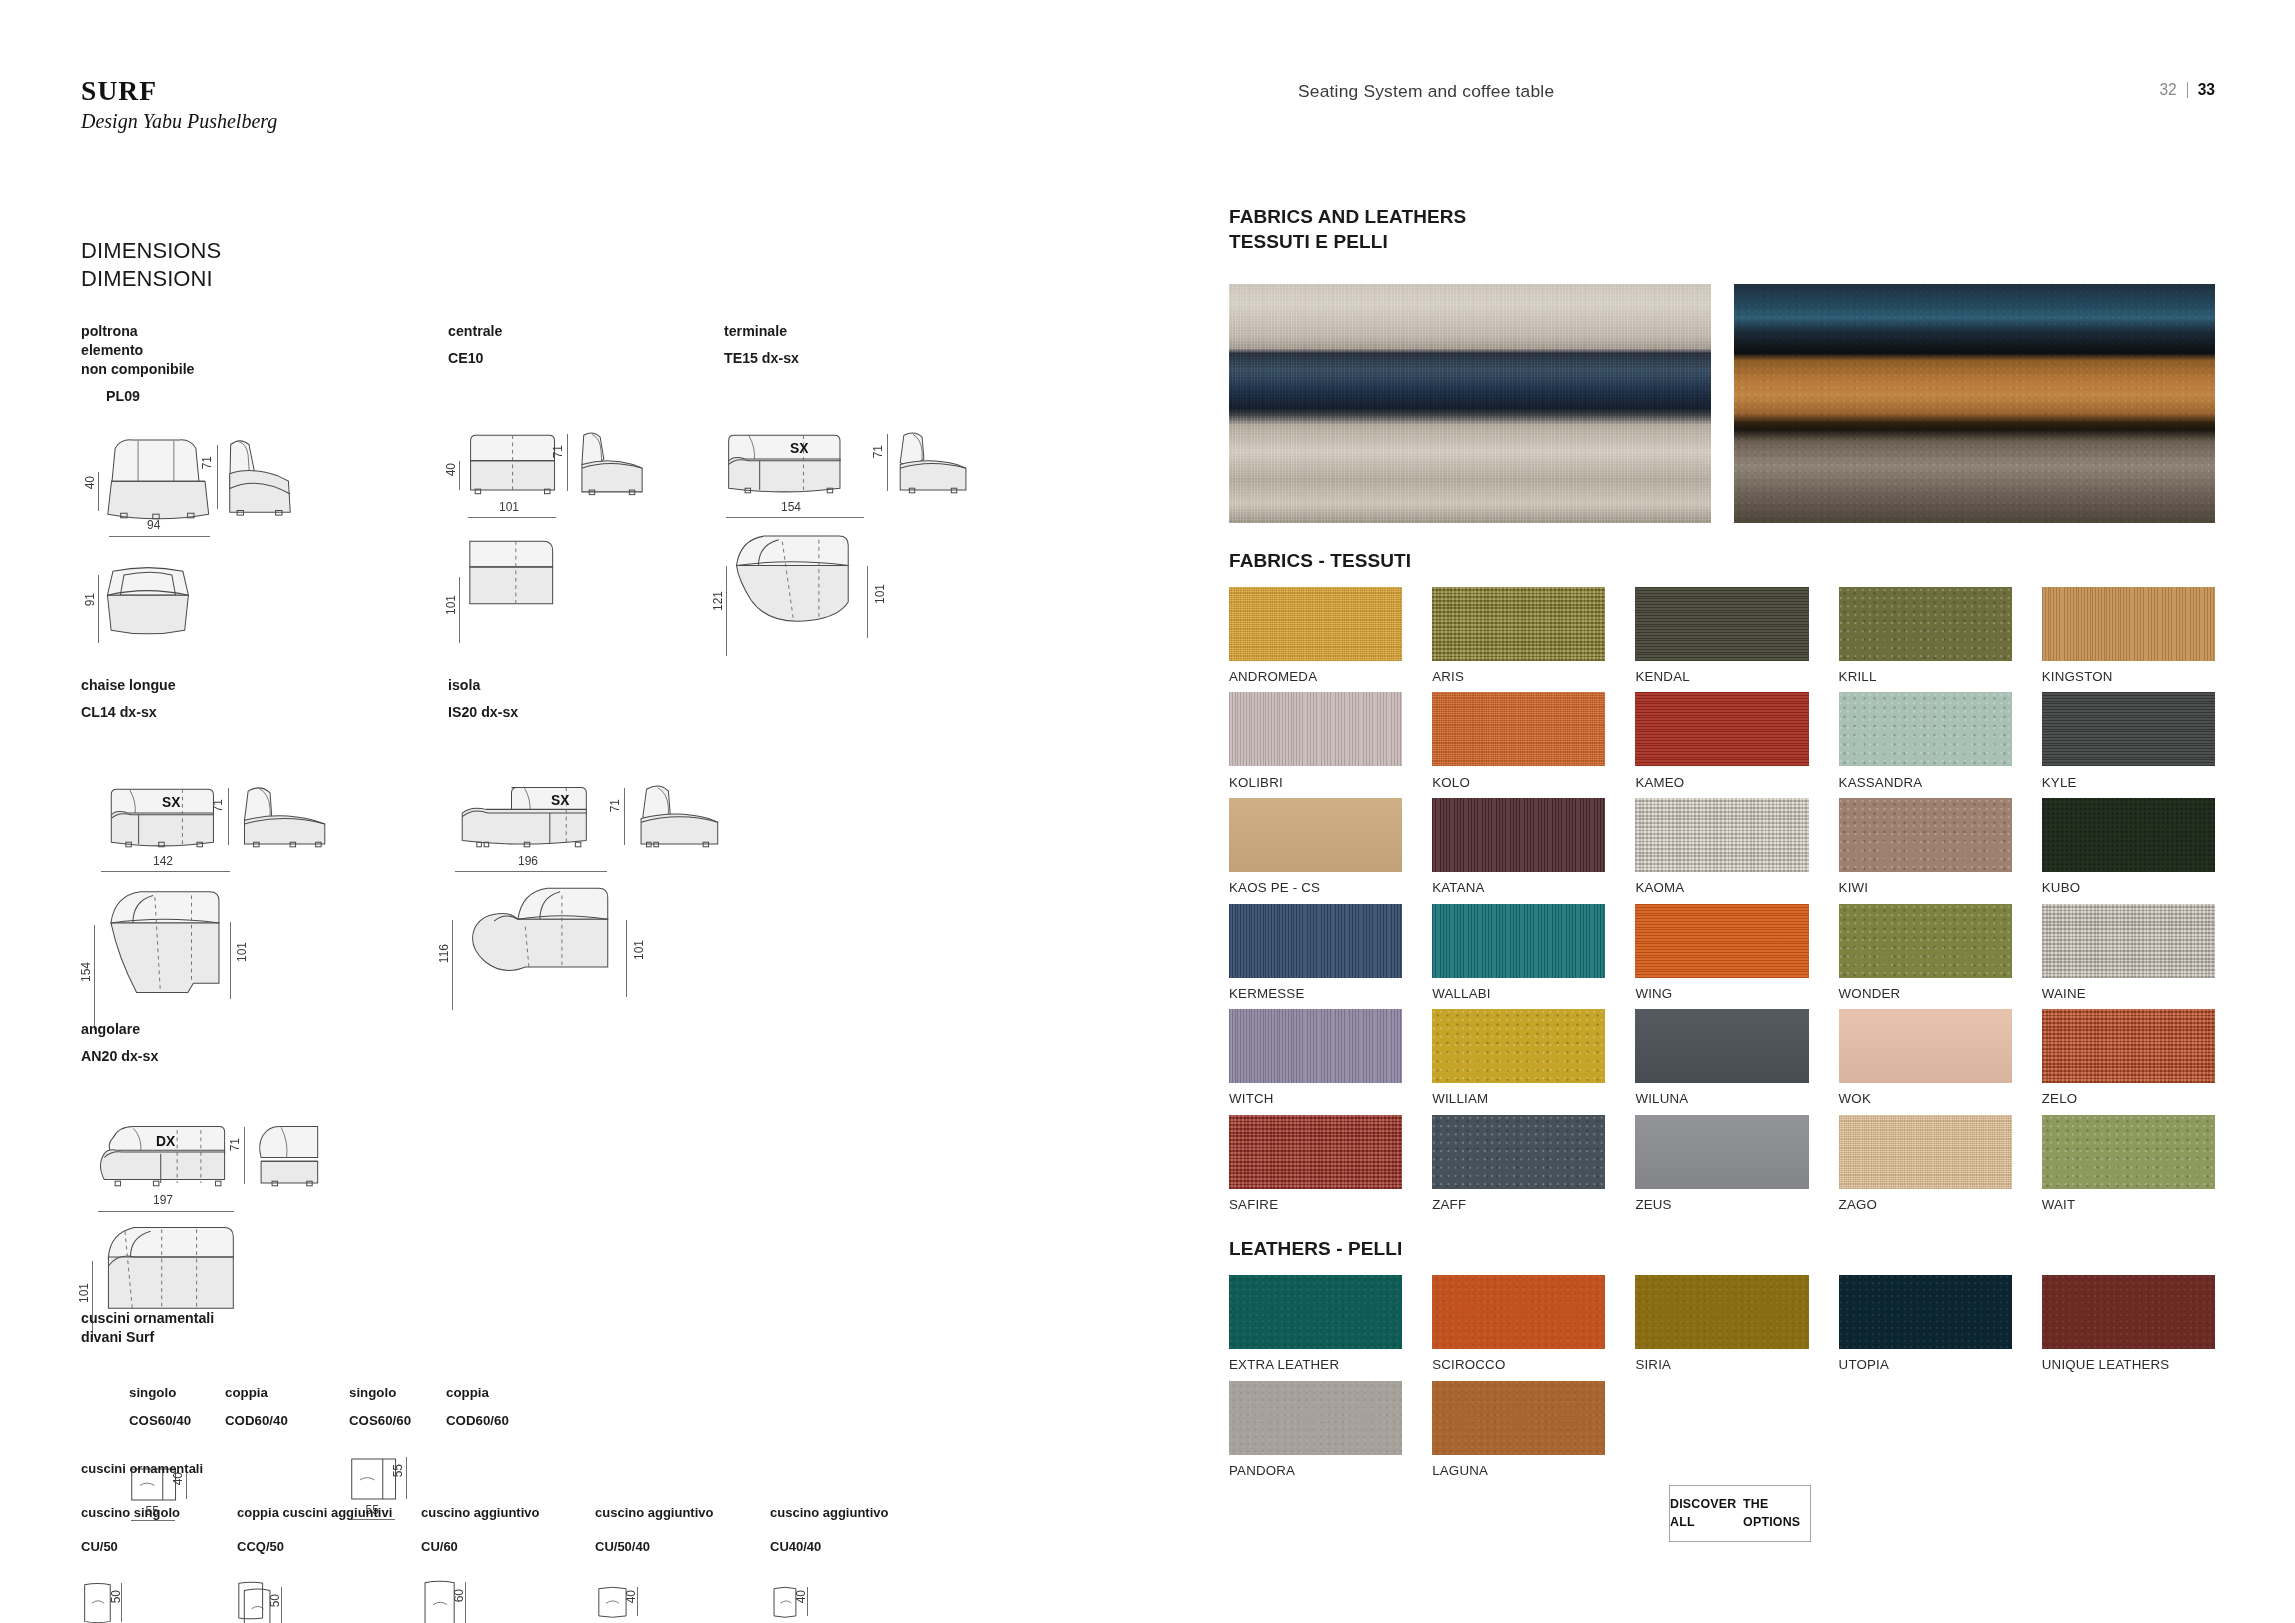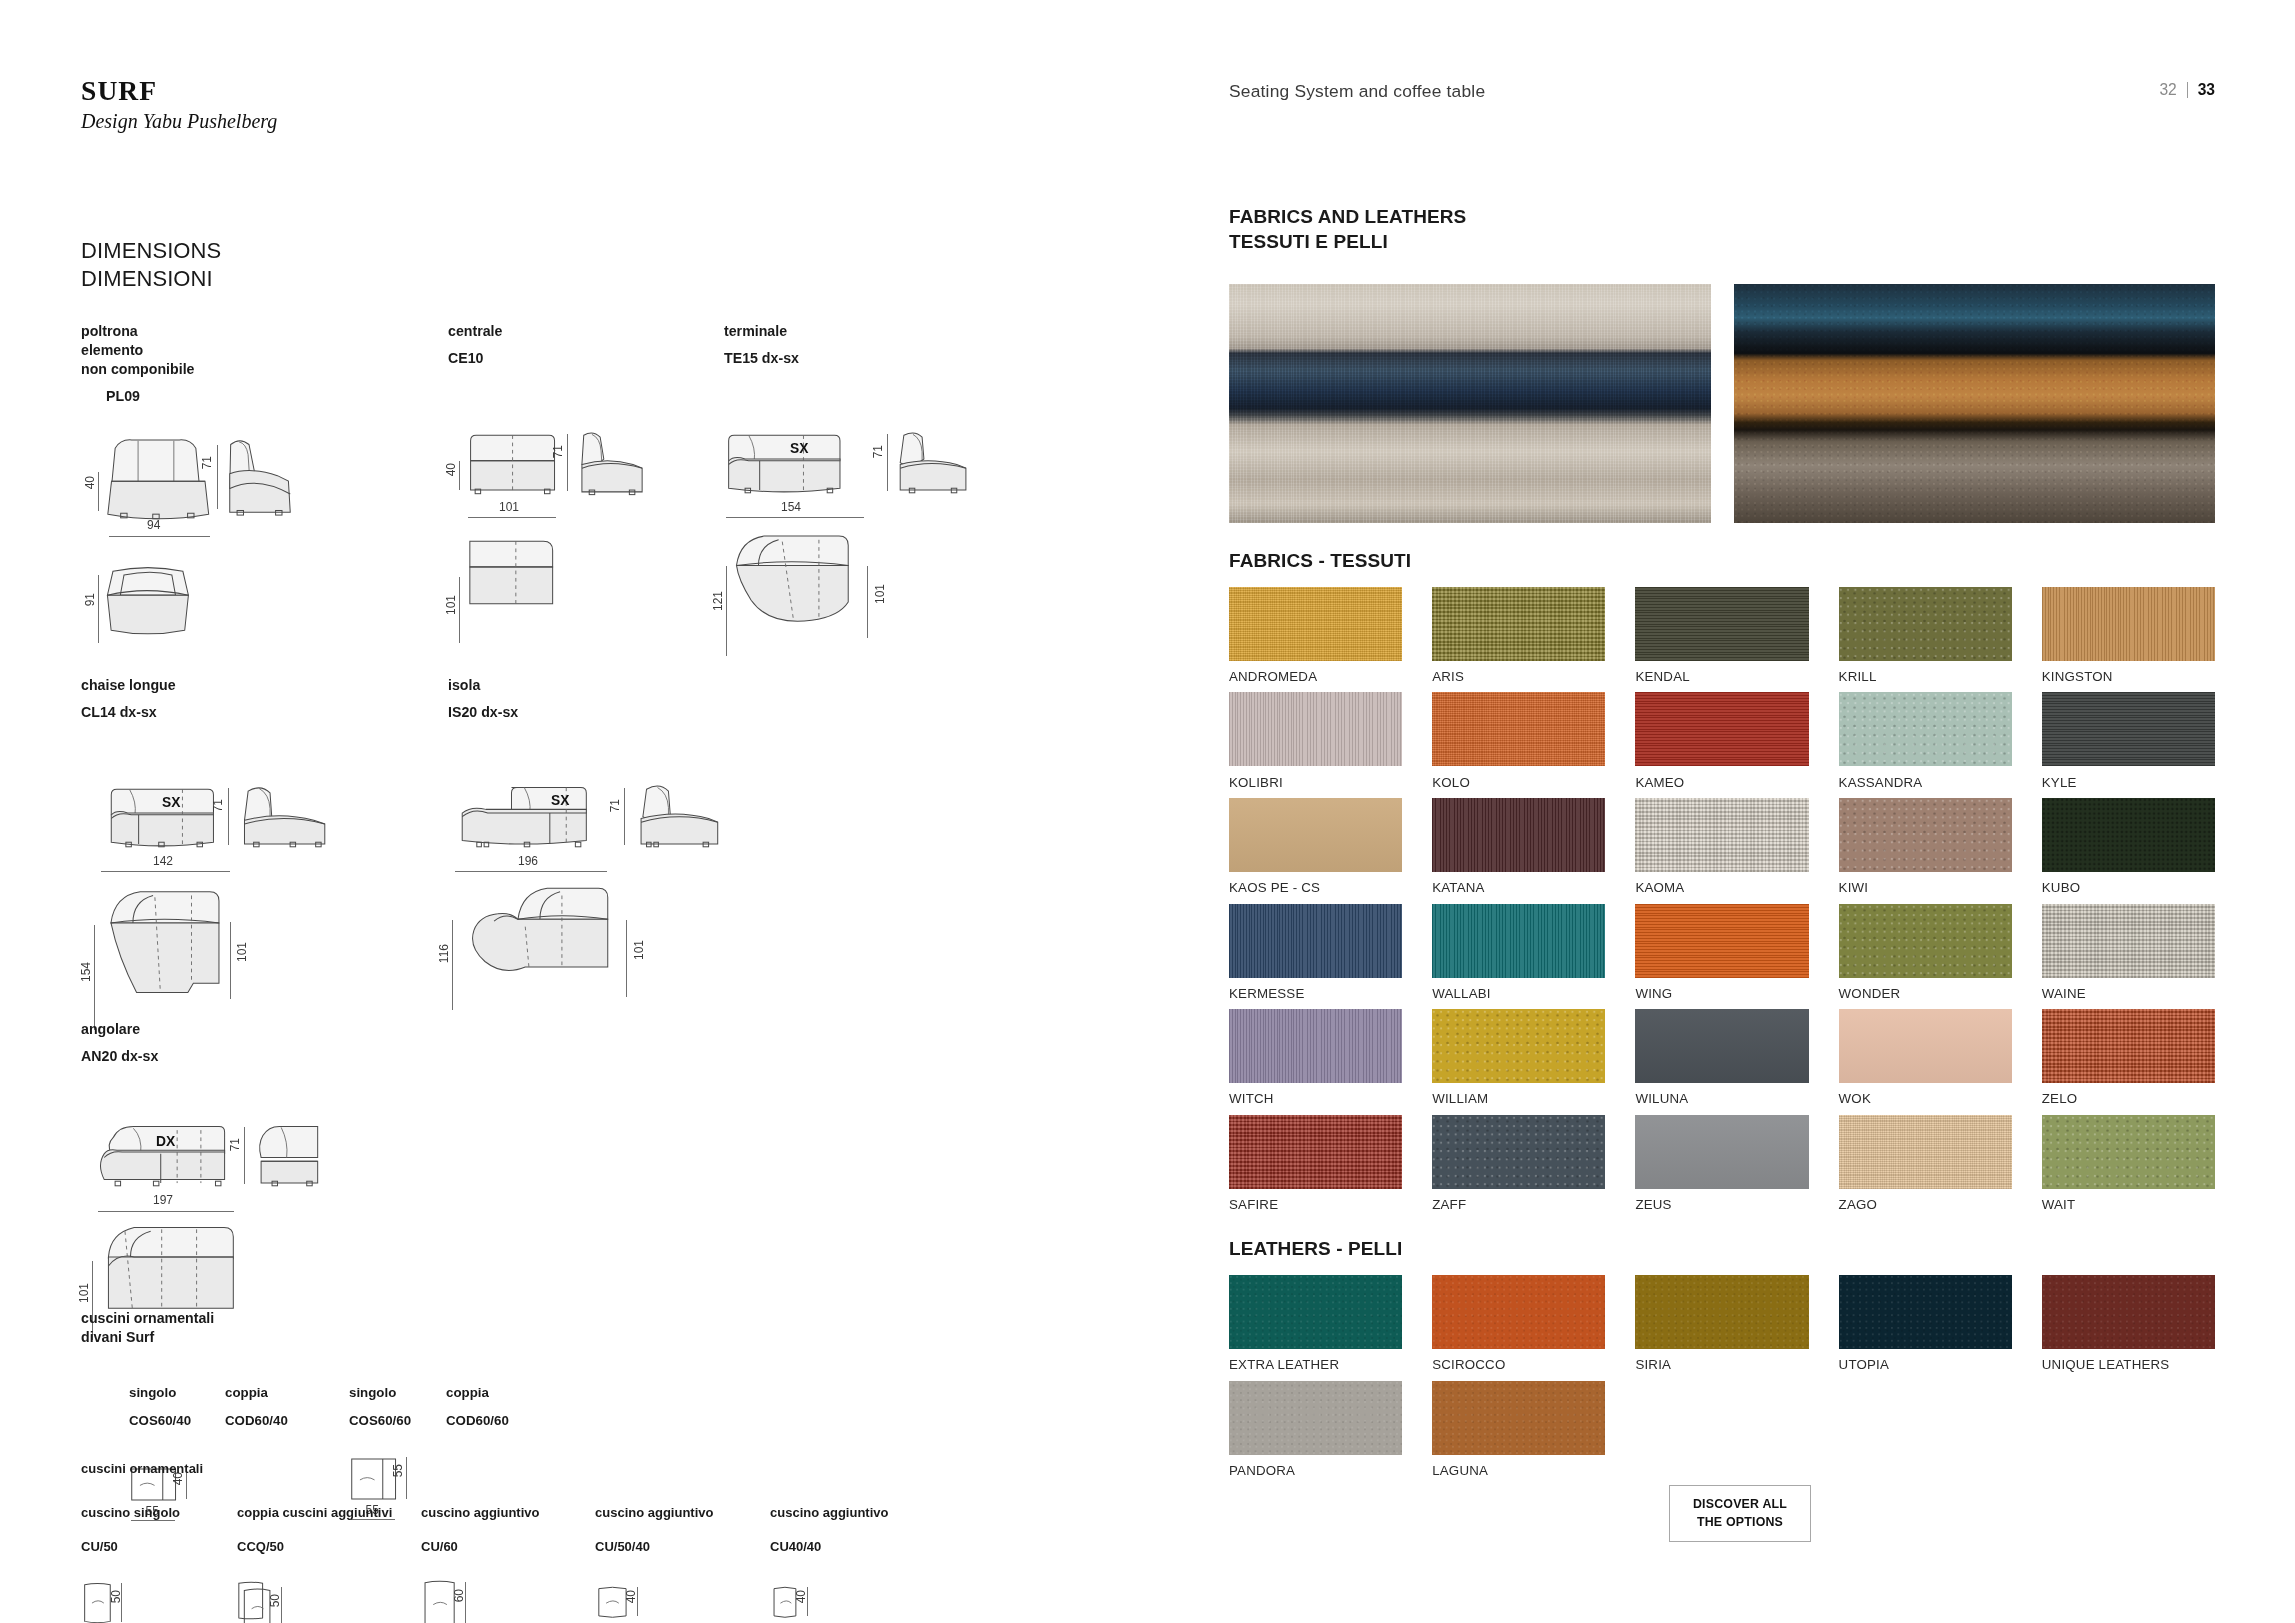--- a/index.html
+++ b/index.html
@@ -16,21 +16,21 @@
   .brand-block { position: absolute; left: 81px; top: 75px; }
   .brand-title {
     font-family: "Liberation Serif", serif;
     font-weight: 700; font-size: 27.5px; letter-spacing: 1.1px; color: #111;
   }
   .brand-sub {
     font-family: "Liberation Serif", serif;
     font-style: italic; font-size: 20px; margin-top: 2.8px; color: #111;
   }
   .header-center {
-    position: absolute; left: 1229px; top: 81px;
+    position: absolute; left: 1298px; top: 81px;
     font-size: 17.4px; color: #3b3b3b; letter-spacing: 0.2px;
   }
   .header-pages {
     position: absolute; right: 81px; top: 81px;
     display: flex; align-items: center; gap: 10px; font-size: 15.6px;
   }
   .pg-left { color: #8a8a8a; }
   .pg-div { width: 0.9px; height: 15.6px; background: #9a9a9a; }
   .pg-right { color: #111; font-weight: 700; }
 
@@ -124,21 +124,21 @@
   .tex-rib     { background-image: repeating-linear-gradient(0deg, rgba(0,0,0,.14) 0 0.9px, rgba(255,255,255,.09) 0.9px 2.8px); }
   .tex-vert    { background-image: repeating-linear-gradient(90deg, rgba(0,0,0,.12) 0 0.9px, rgba(255,255,255,.11) 0.9px 2.8px); }
   .tex-mottle  { background-image: radial-gradient(circle at 1.8px 2.8px, rgba(255,255,255,.25) 0.9px, transparent 1.5px), radial-gradient(circle at 5.5px 6.4px, rgba(0,0,0,.22) 0.9px, transparent 1.5px); background-size: 7.3px 8.3px, 10px 9.2px; }
   .tex-flat    { background-image: linear-gradient(180deg, rgba(255,255,255,.06), rgba(0,0,0,.06)); }
   .tex-dot     { background-image: radial-gradient(circle at 1.8px 1.8px, rgba(0,0,0,.35) 1px, transparent 1.6px); background-size: 4.6px 4.6px; }
   .tex-leather { background-image: radial-gradient(circle at 1.8px 1.8px, rgba(255,255,255,.10) 0.6px, transparent 1.2px), radial-gradient(circle at 4.6px 4.6px, rgba(0,0,0,.10) 0.6px, transparent 1.2px); background-size: 6.4px 6.4px, 7.3px 7.3px; }
 
   .discover-wrap { position: absolute; left: 1669px; top: 1485px; }
   .discover-btn {
     width: 142px; height: 57px; border: 0.9px solid #a8a8a8; background: #fff;
-    display: flex; flex-direction: column; align-items: center; justify-content: center;
+    display: flex; flex-direction: row; align-items: center; justify-content: center;
     font-size: 12.4px; font-weight: 700; line-height: 1.45; color: #111;
     letter-spacing: 0.2px; cursor: pointer;
   }
 </style>
 </head>
 <body>
 
 <div class="page">
 
   <div class="brand-block">

